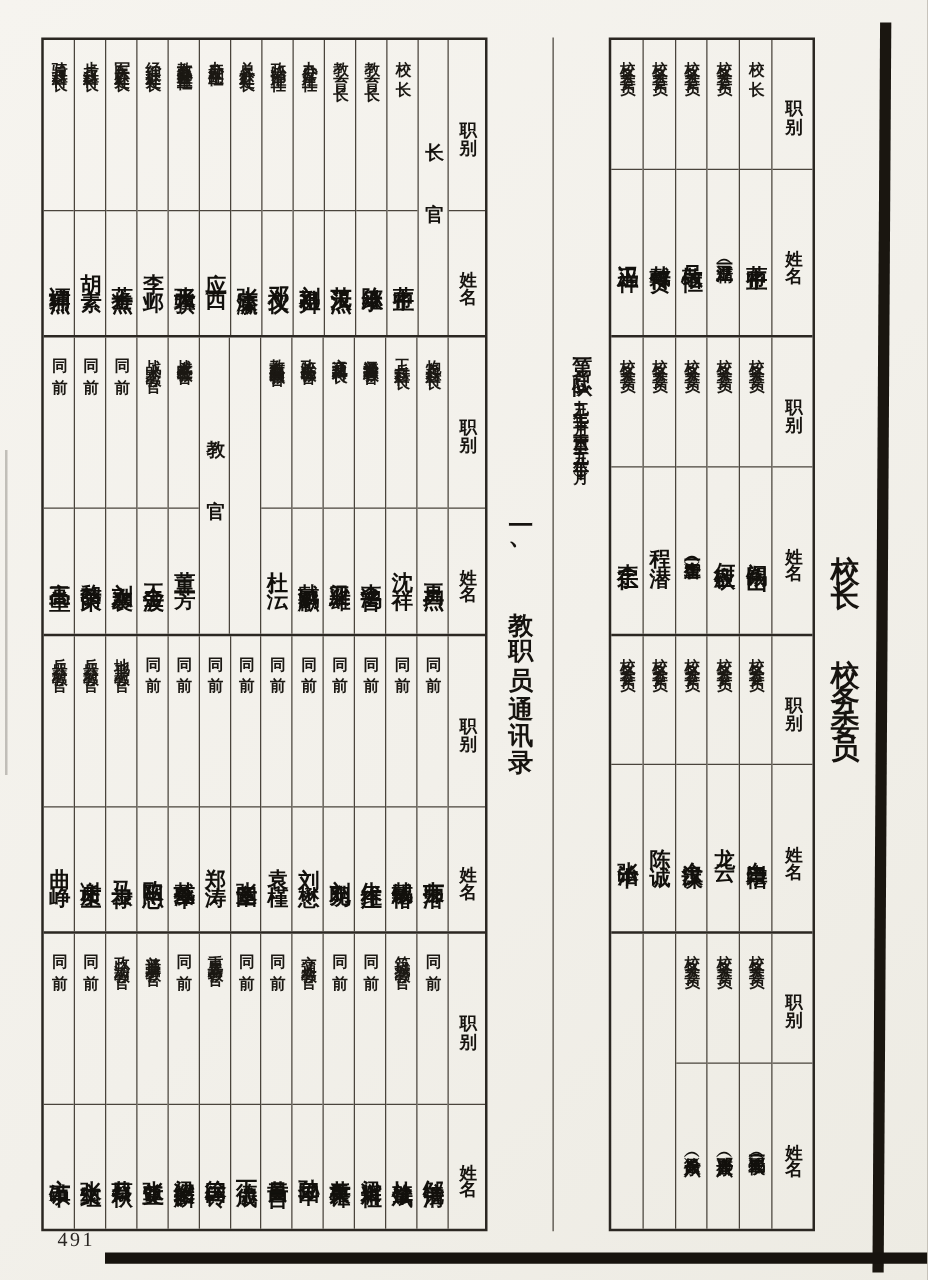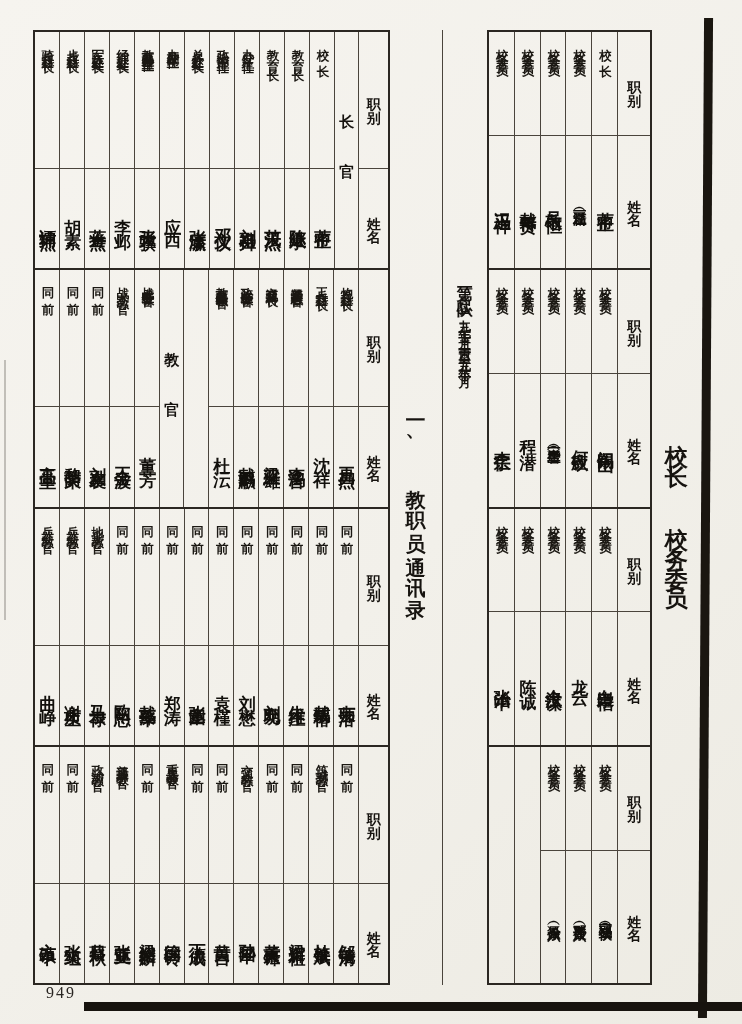--- a/index.html
+++ b/index.html
@@ -752,19 +752,19 @@
           </div>
         </div>
       </div>
 
   </div>
 
   <div class="title-col">
     <span class="vt right-title">校长、校务委员</span>
   </div>
 
-  <div class="page-num">949</div>
+  <div class="page-num">491</div>
 
   <div class="edge-right"></div>
   <div class="edge-bottom"></div>
   <div class="edge-left"></div>
 
 </div>
 
 </body></html>

